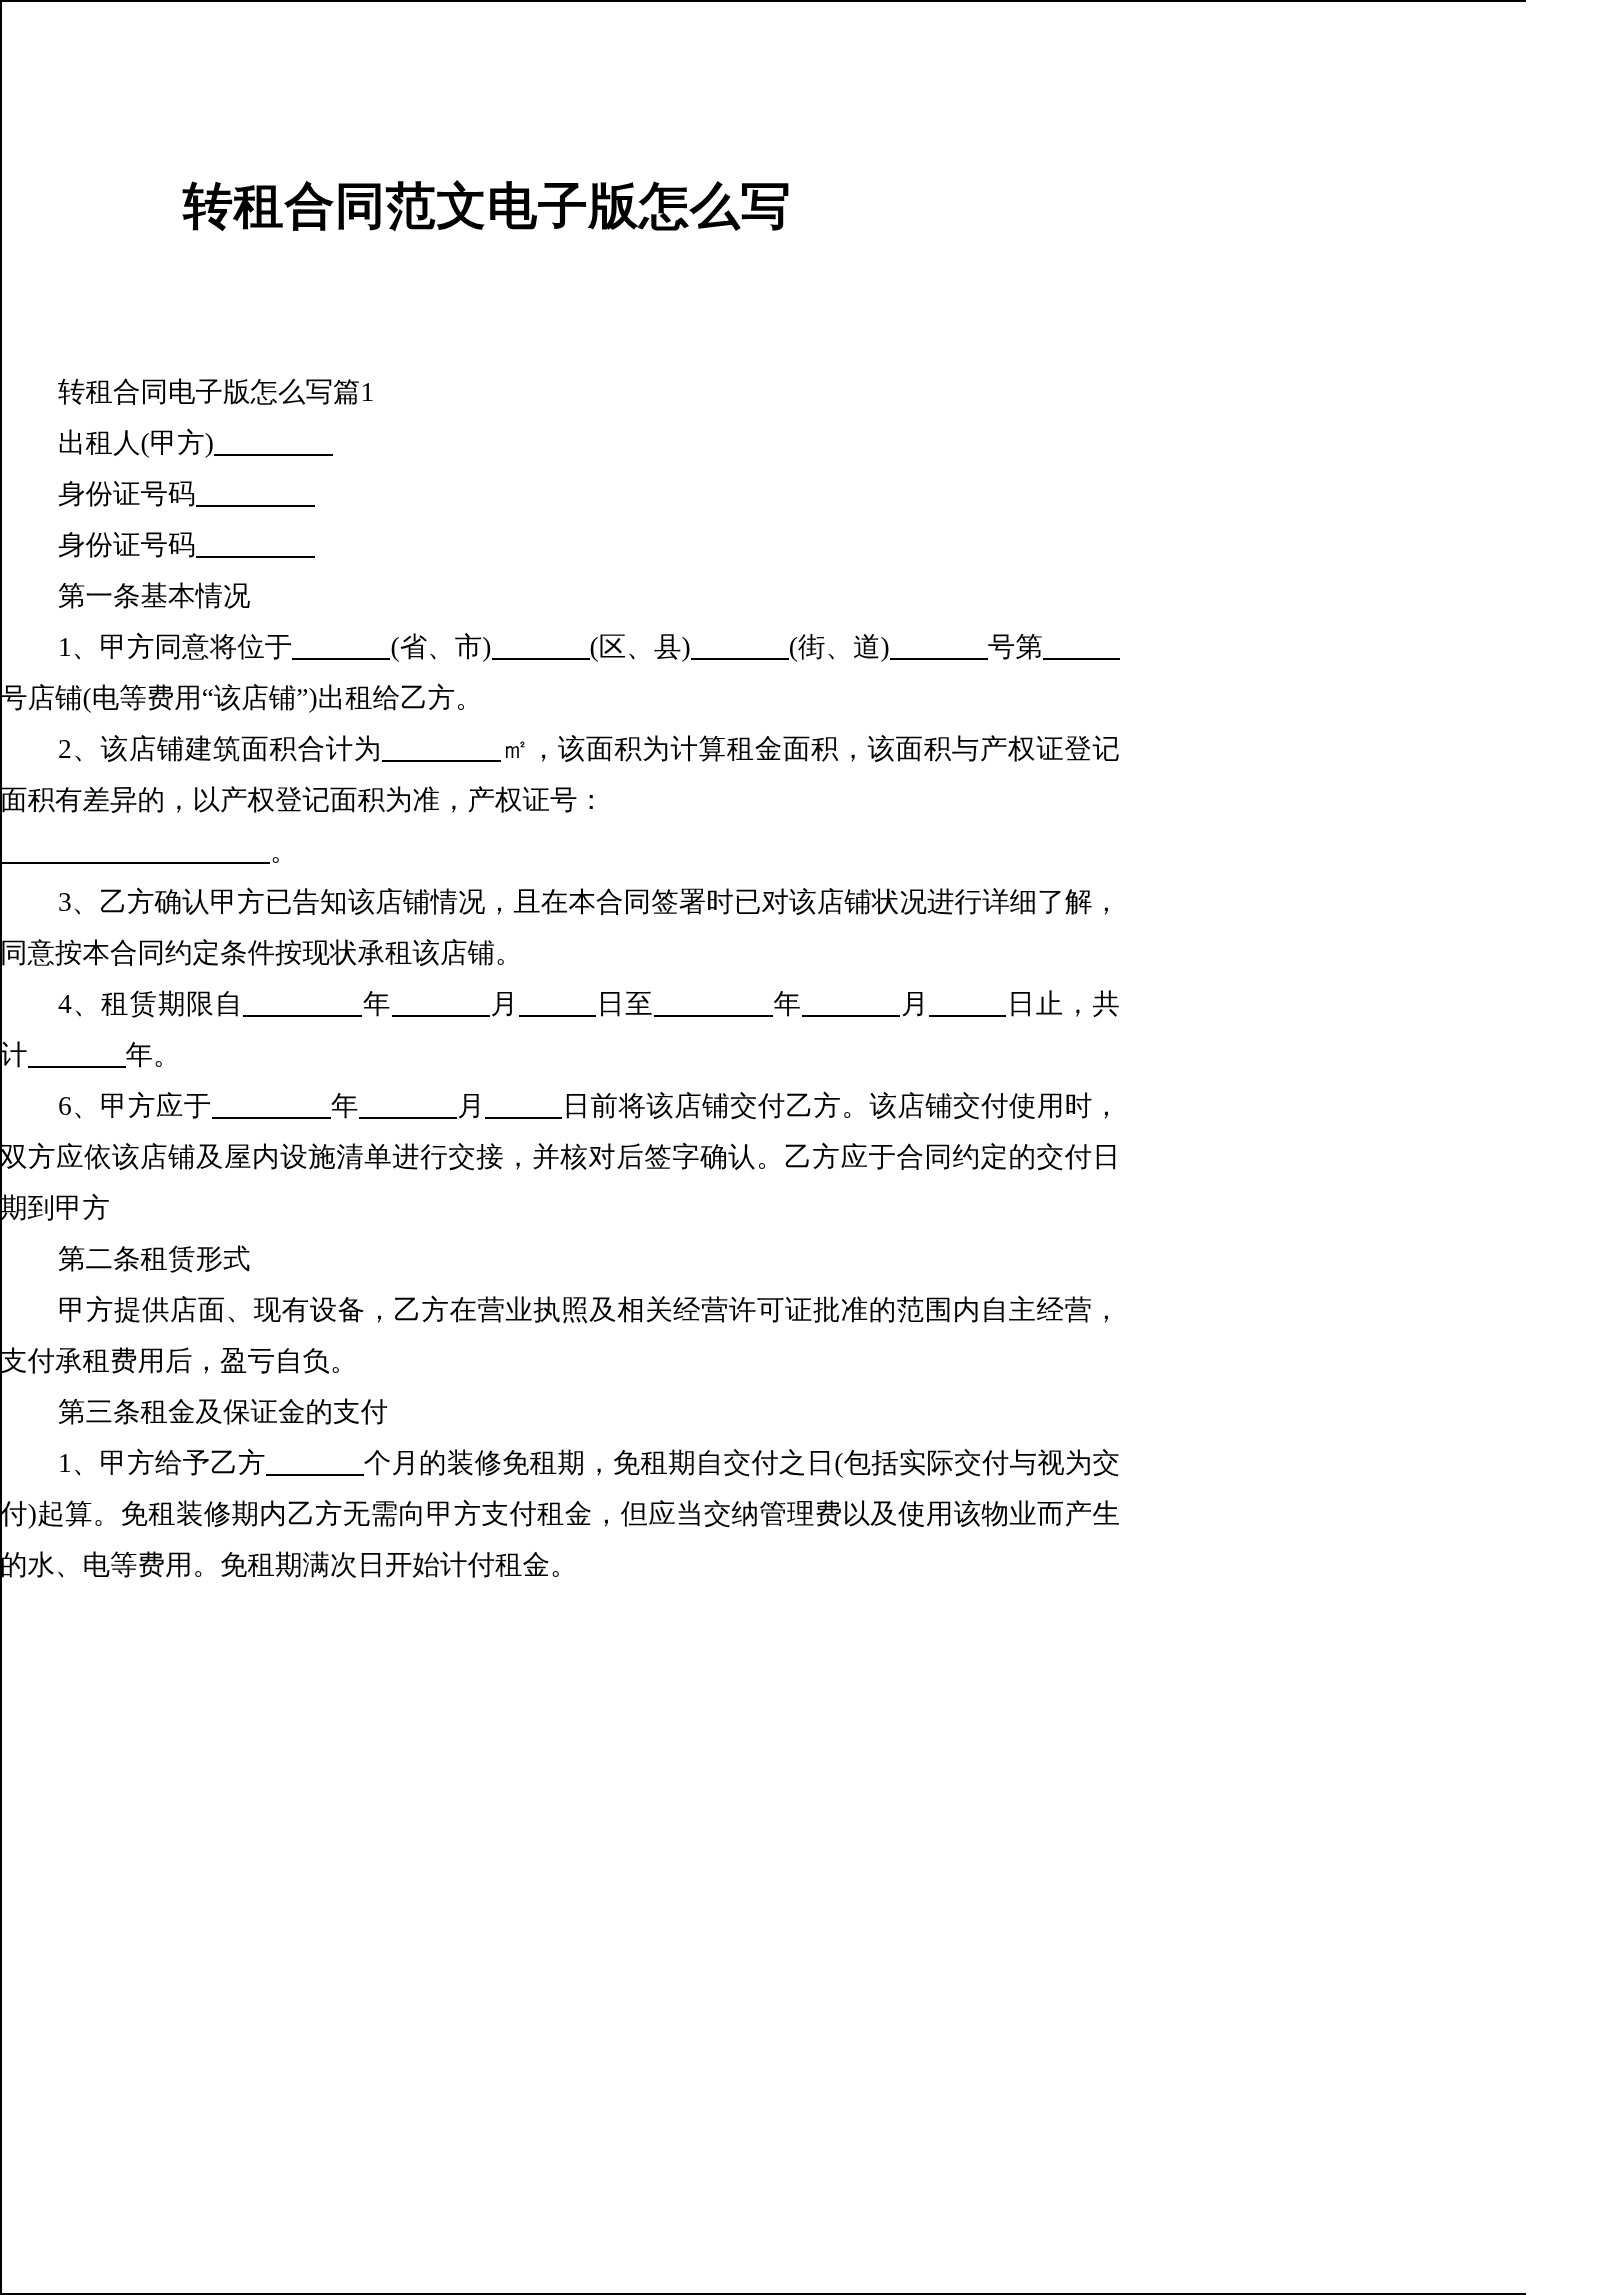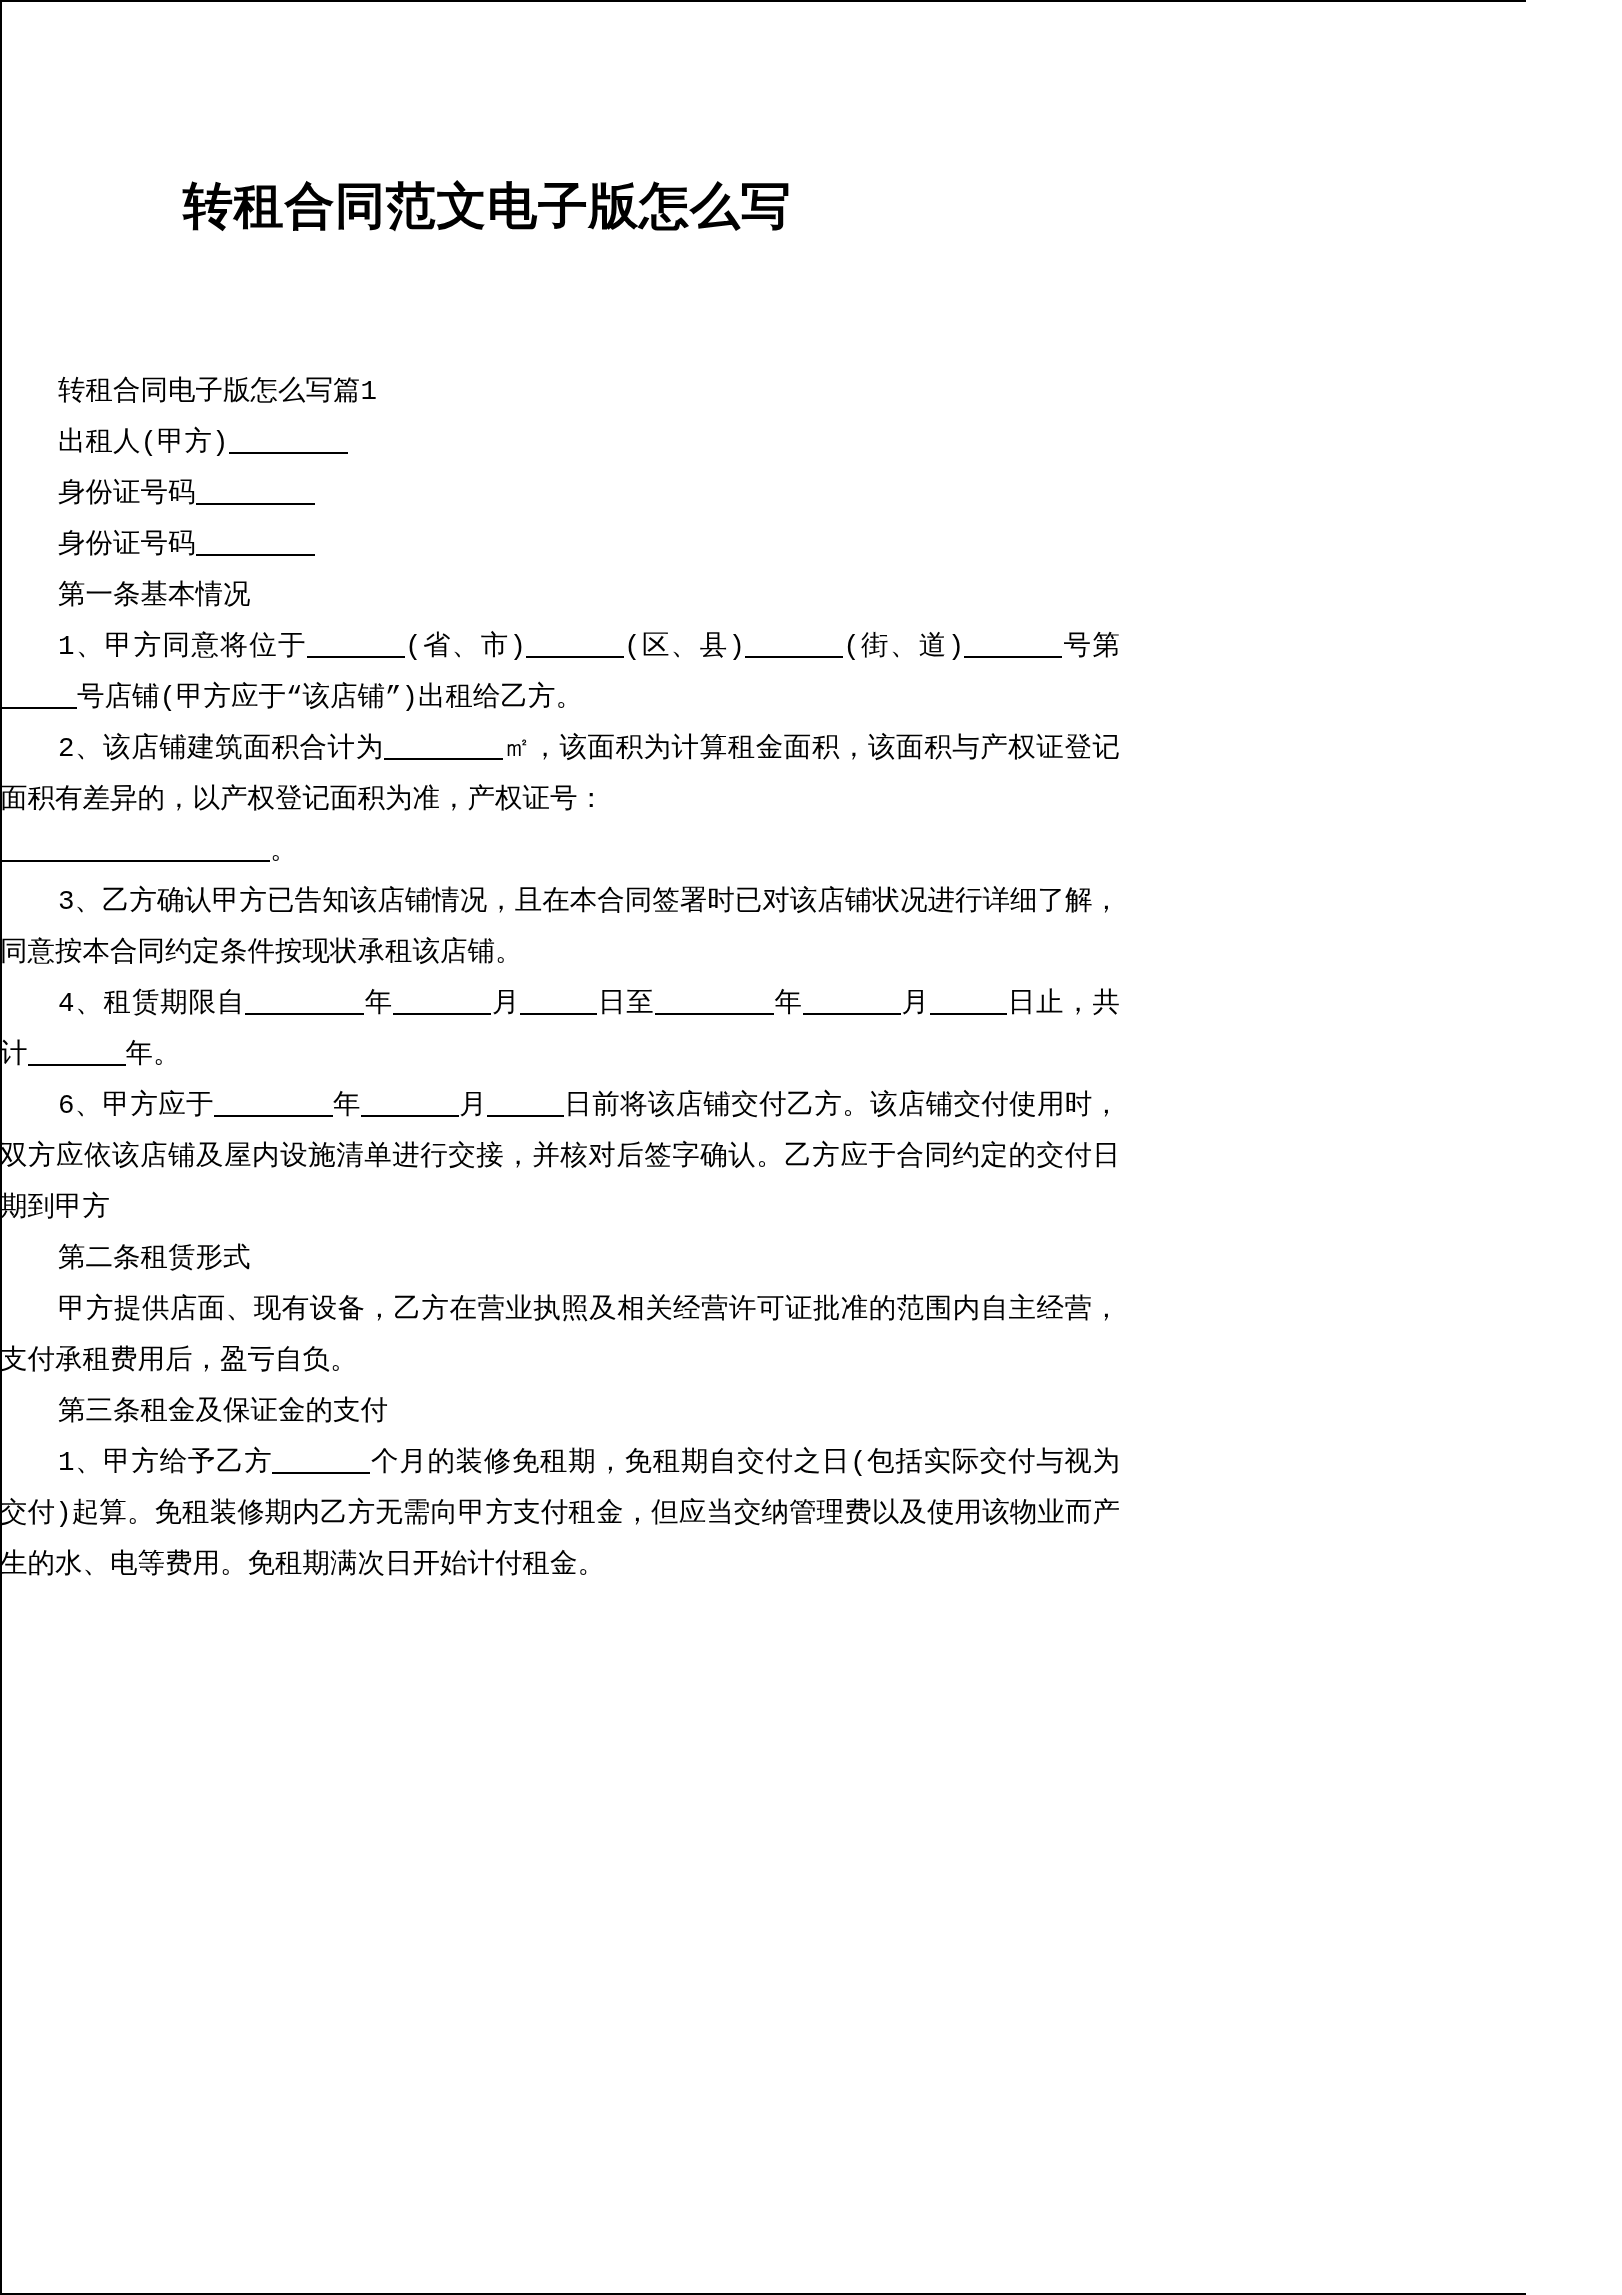--- a/index.html
+++ b/index.html
@@ -42,21 +42,21 @@
     color: #000000;
     white-space: nowrap;
   }
 
   
   .body-block {
     position: absolute;
     left: 0;
     top: 366px;
     width: 1120px;
-    font-family: Liberation Mono, monospace;
+    font-family: Liberation Serif, serif;
     font-size: 27.5px;
     line-height: 51px;
     color: #000000;
   }
 
   p.para {
     margin: 0 0 0 0;
     padding: 0;
     text-align: justify;
     text-justify: inter-character;
@@ -96,21 +96,21 @@
     <p class="para"><span>出租人(甲方)</span><span class="blank b-lg"></span></p>
 
     <p class="para"><span>身份证号码</span><span class="blank b-lg"></span></p>
 
 
     <p class="para"><span>身份证号码</span><span class="blank b-lg"></span></p>
 
 
     <p class="para"><span>第一条基本情况</span></p>
 
-    <p class="para"><span>1、甲方同意将位于</span><span class="blank b-md"></span><span>(省、市)</span><span class="blank b-md"></span><span>(区、县)</span><span class="blank b-md"></span><span>(街、道)</span><span class="blank b-md"></span><span>号第</span><span class="blank b-sm"></span><span>号店铺(甲方应于“该店铺”)出租给乙方。</span></p>
+    <p class="para"><span>1、甲方同意将位于</span><span class="blank b-md"></span><span>(省、市)</span><span class="blank b-md"></span><span>(区、县)</span><span class="blank b-md"></span><span>(街、道)</span><span class="blank b-md"></span><span>号第</span><span class="blank b-sm"></span><span>号店铺(电等费用“该店铺”)出租给乙方。</span></p>
 
     <p class="para"><span>2、该店铺建筑面积合计为</span><span class="blank b-lg"></span><span>㎡，该面积为计算租金面积，该面积与产权证登记面积有差异的，以产权登记面积为准，产权证号：</span></p>
 
     <p class="para noindent"><span class="blank b-xxl"></span><span>。</span></p>
 
     <p class="para"><span>3、乙方确认甲方已告知该店铺情况，且在本合同签署时已对该店铺状况进行详细了解，同意按本合同约定条件按现状承租该店铺。</span></p>
 
     <p class="para"><span>4、租赁期限自</span><span class="blank b-lg"></span><span>年</span><span class="blank b-md"></span><span>月</span><span class="blank b-sm"></span><span>日至</span><span class="blank b-lg"></span><span>年</span><span class="blank b-md"></span><span>月</span><span class="blank b-sm"></span><span>日止，共计</span><span class="blank b-md"></span><span>年。</span></p>
 
     <p class="para"><span>6、甲方应于</span><span class="blank b-lg"></span><span>年</span><span class="blank b-md"></span><span>月</span><span class="blank b-sm"></span><span>日前将该店铺交付乙方。该店铺交付使用时，双方应依该店铺及屋内设施清单进行交接，并核对后签字确认。乙方应于合同约定的交付日期到甲方</span></p>

